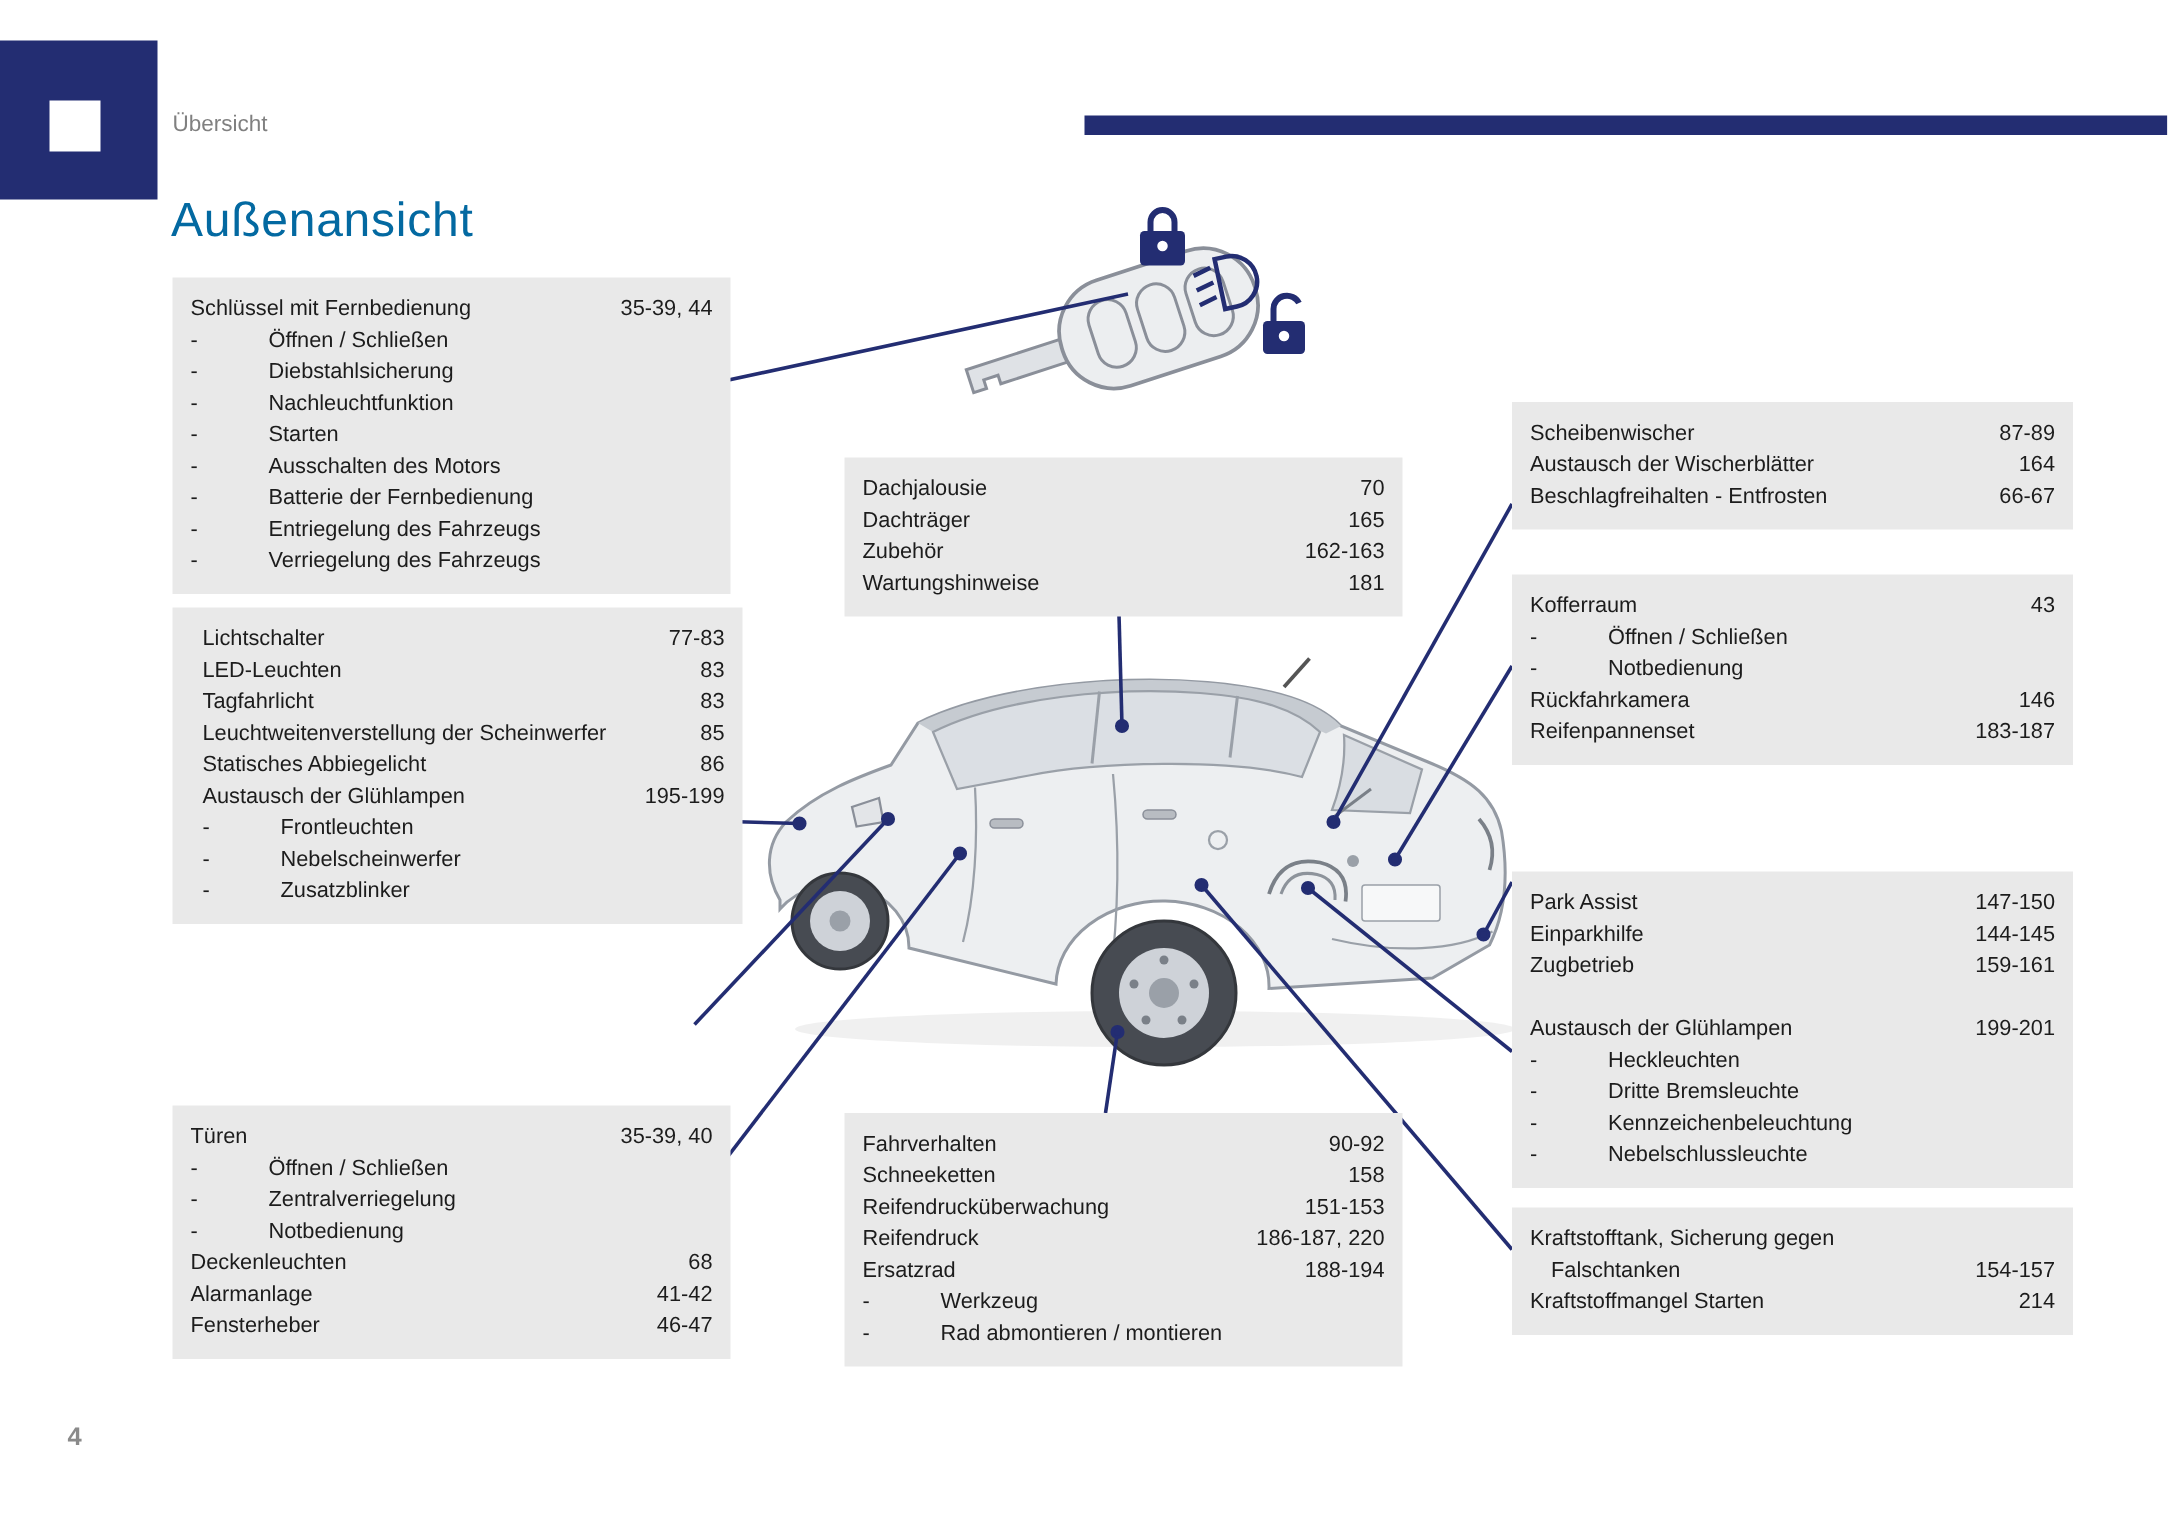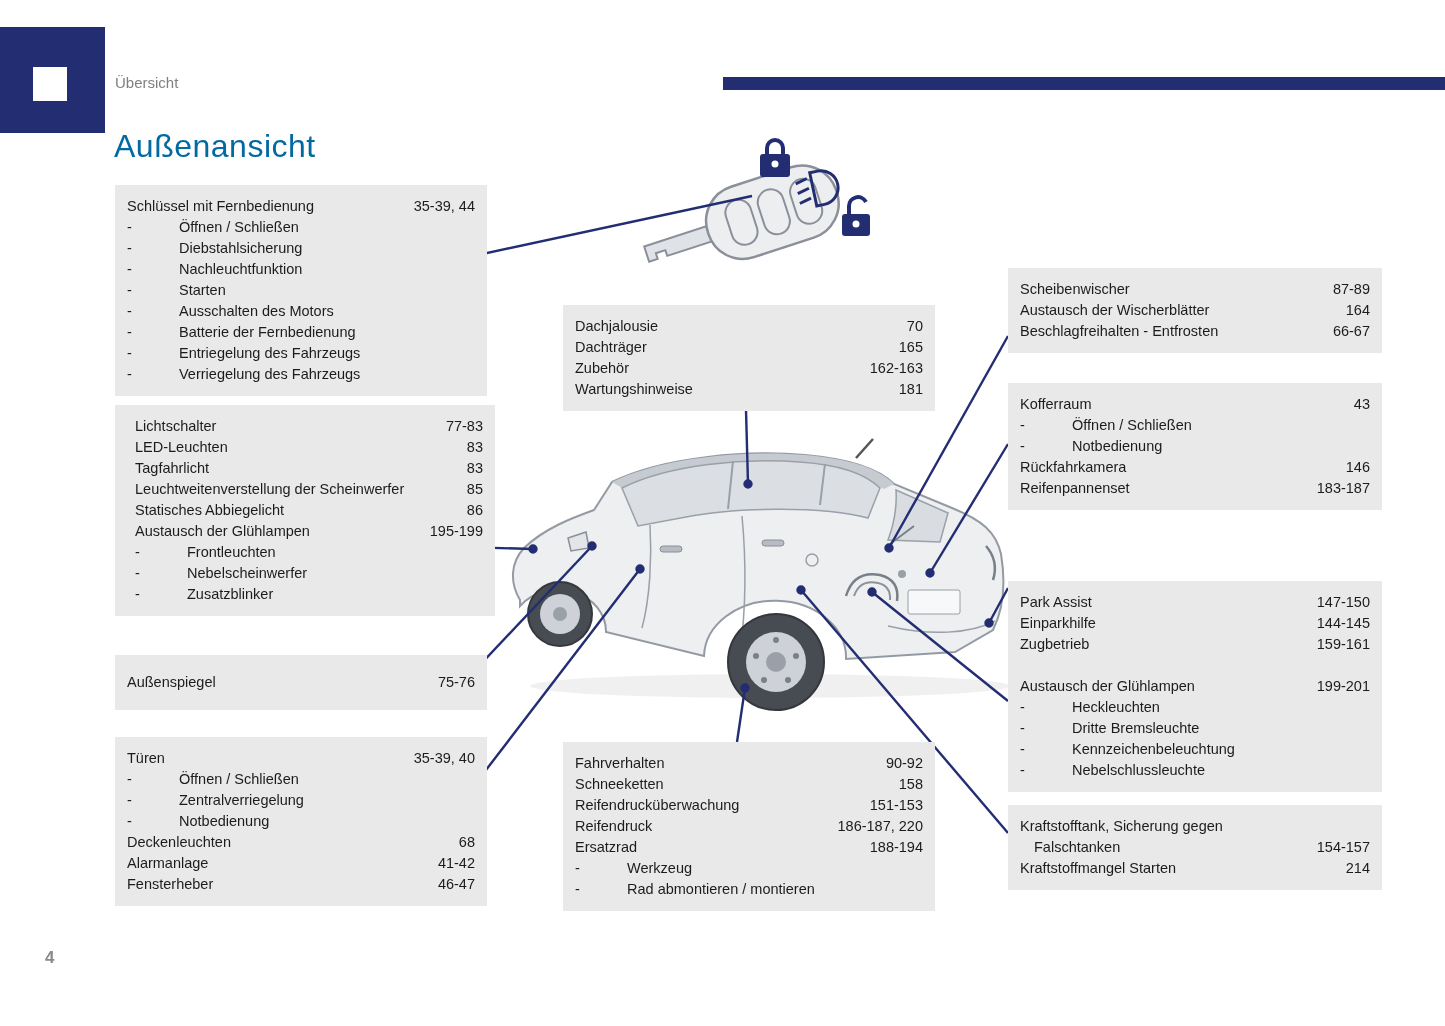--- a/index.html
+++ b/index.html
@@ -227,26 +227,20 @@
       </div>
       <div class="row sub">
         <span class="dash">-</span>
         <span class="lbl">Nebelscheinwerfer</span>
       </div>
       <div class="row sub">
         <span class="dash">-</span>
         <span class="lbl">Zusatzblinker</span>
       </div>
     </div>
-  <div class="box box--spiegel">
-      <div class="row">
-        <span class="lbl">Außenspiegel</span>
-        <span class="pg">75-76</span>
-      </div>
-    </div>
   <div class="box box--tueren">
       <div class="row">
         <span class="lbl">Türen</span>
         <span class="pg">35-39, 40</span>
       </div>
       <div class="row sub">
         <span class="dash">-</span>
         <span class="lbl">Öffnen / Schließen</span>
       </div>
       <div class="row sub">

